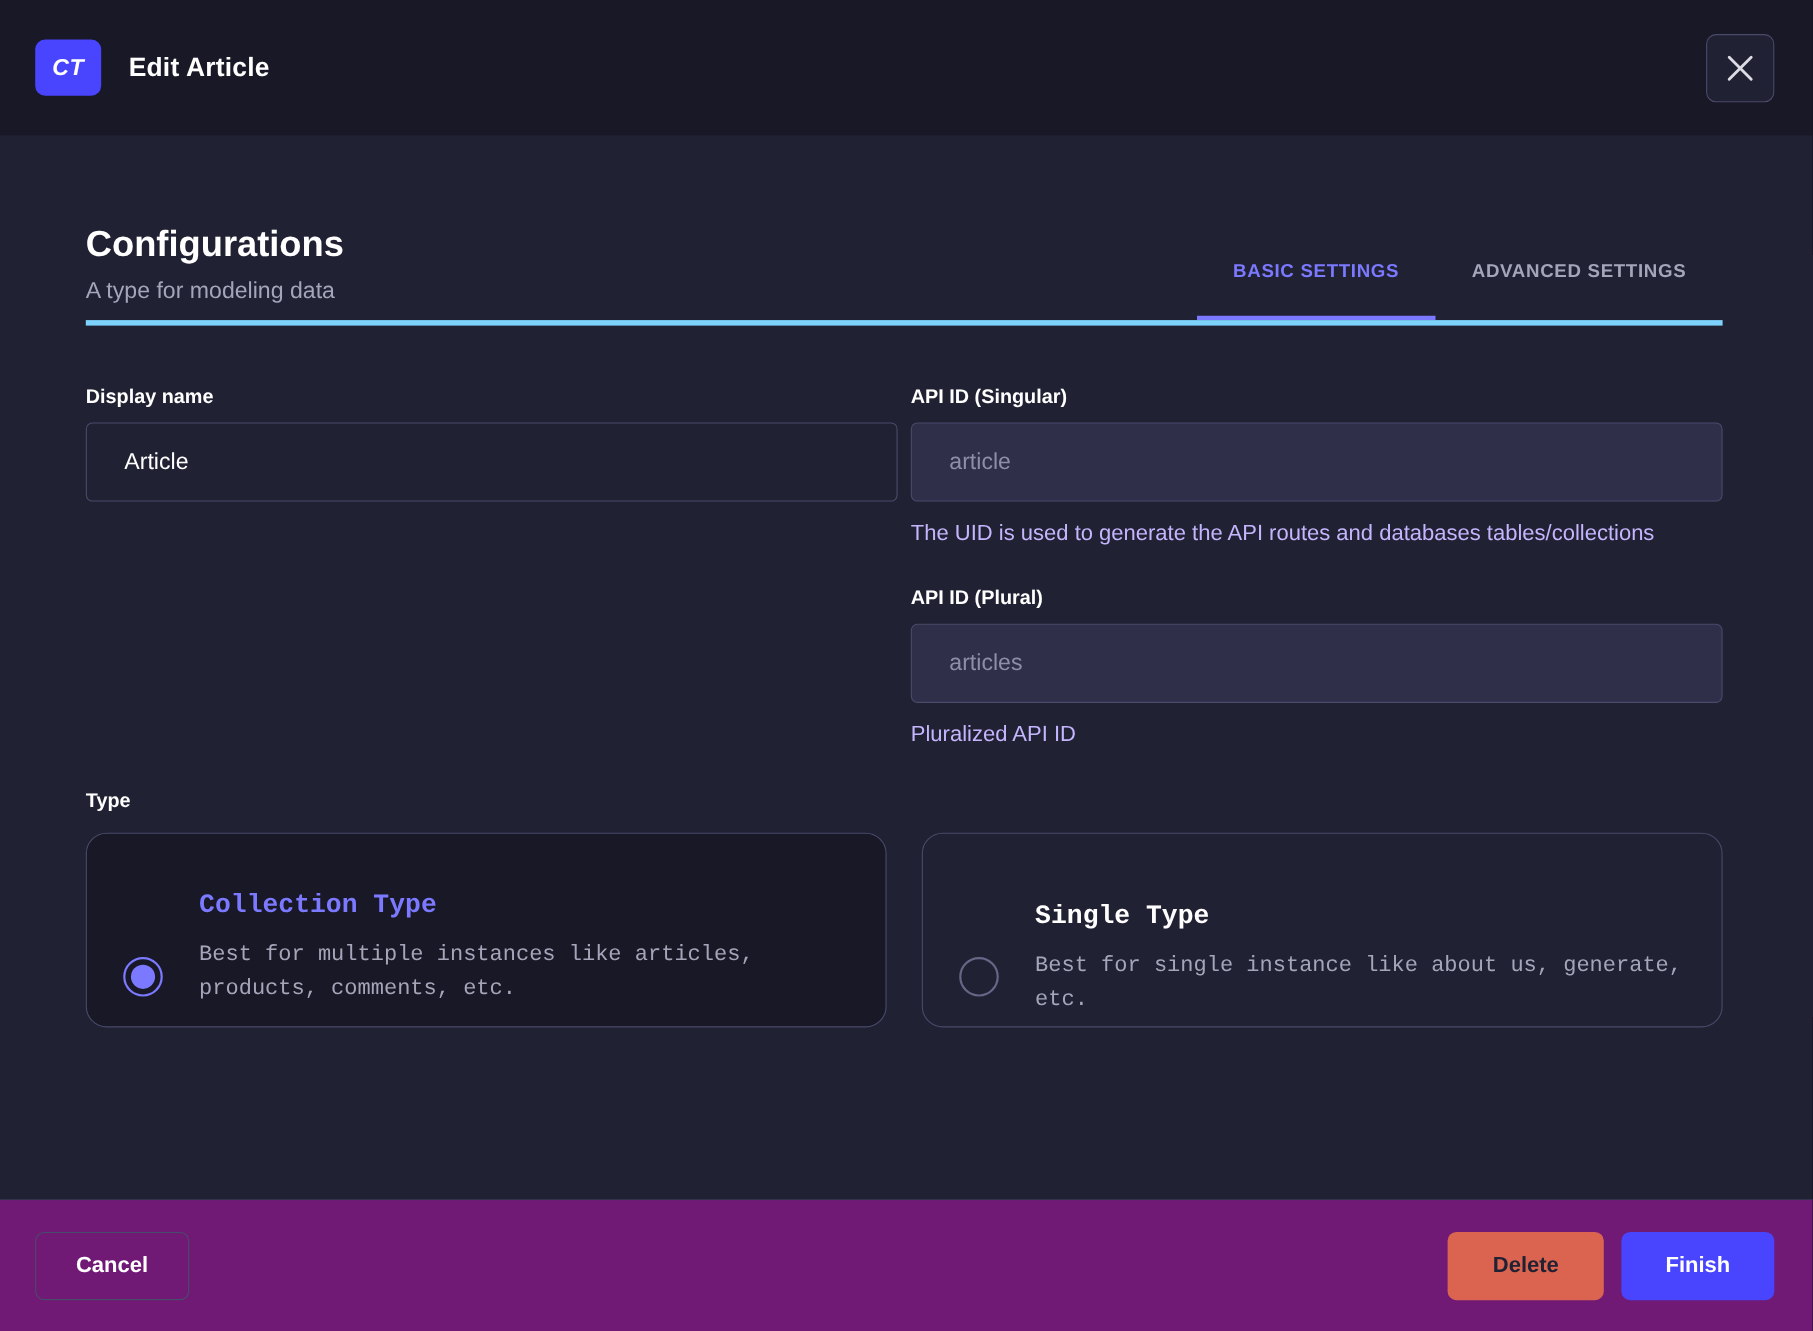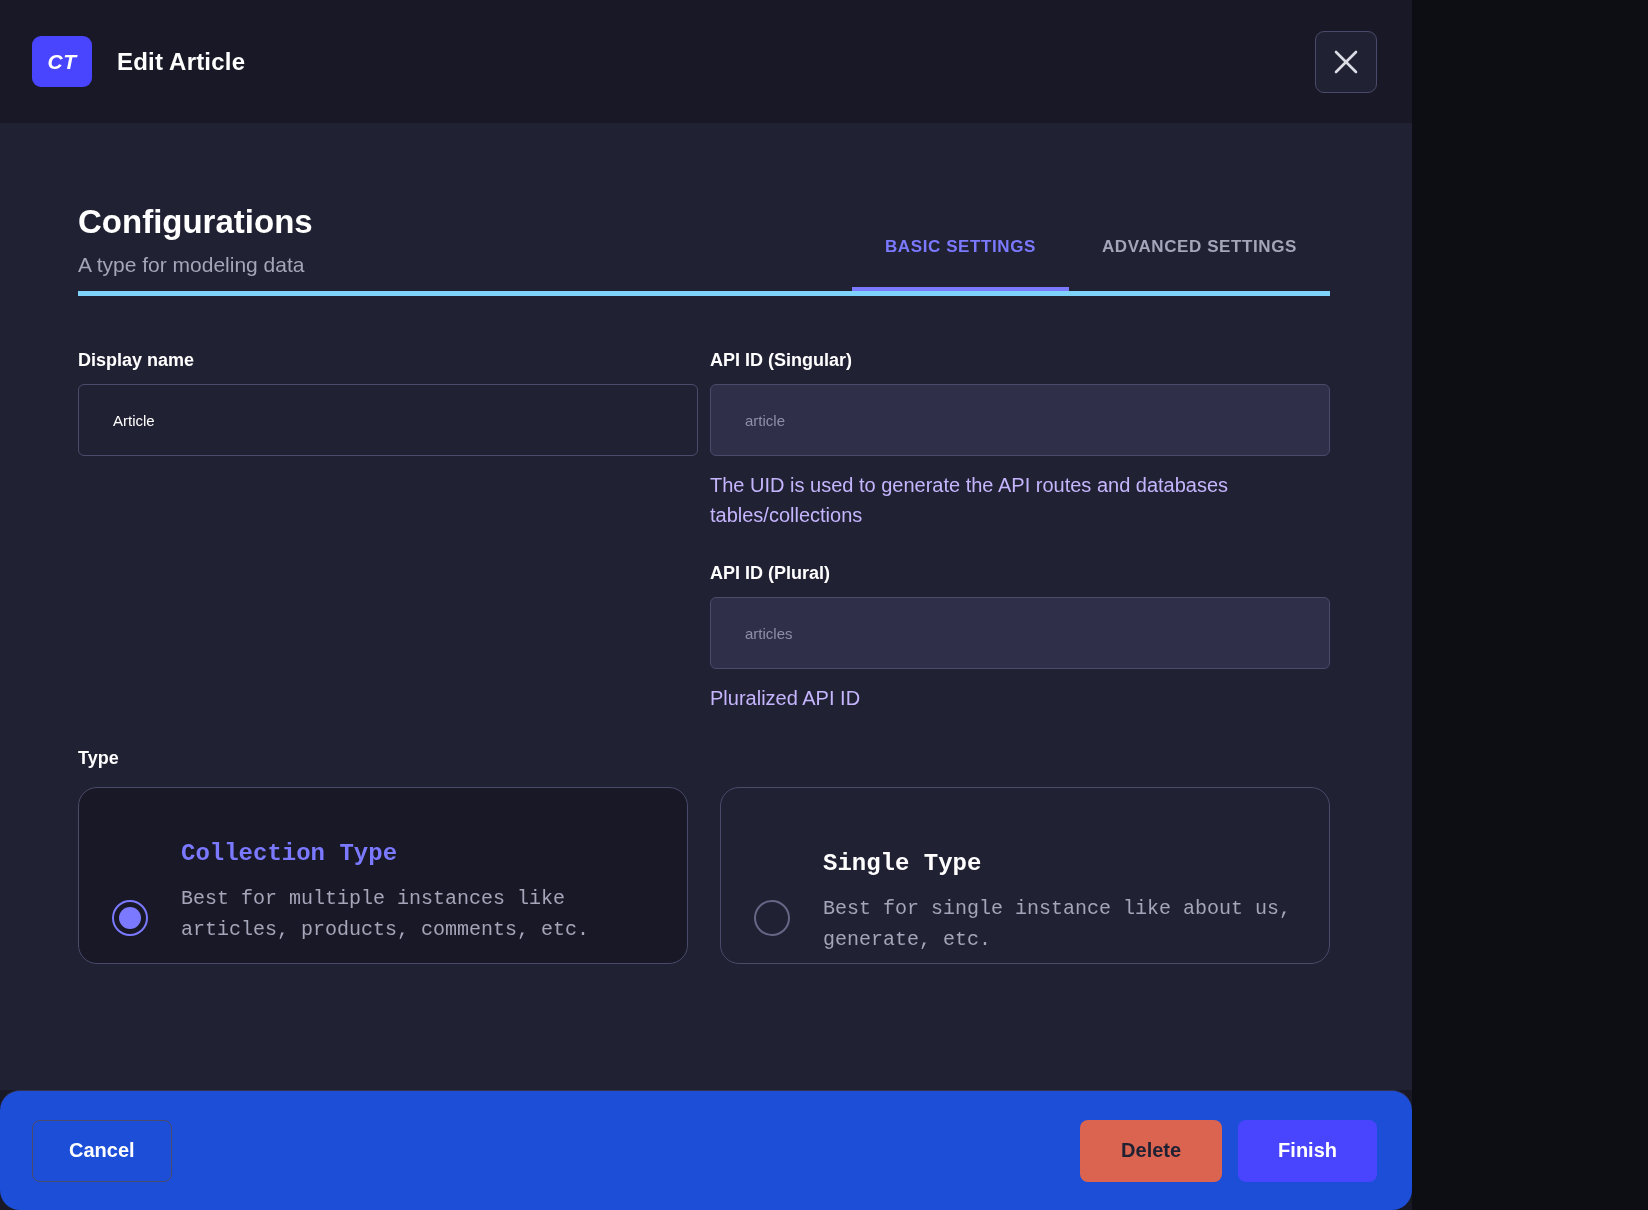--- a/index.html
+++ b/index.html
@@ -1,18 +1,18 @@
 <!DOCTYPE html>
 <html><head>
 <meta charset="utf-8">
 <style>
   html,body { margin:0; padding:0; background:#0d0d14; }
   * { box-sizing:border-box; }
   .app {
-    width:1412px; height:1210px;
+    width:1648px; height:1210px;
     background:#181826;
     font-family:"Liberation Sans", sans-serif;
     display:flex; flex-direction:column;
     overflow:hidden;
   }
 
   
   .modal-header {
     height:123px; flex:none;
     display:flex; align-items:center;
@@ -85,21 +85,21 @@
     display:block;
     font-size:18px; font-weight:bold; color:#ffffff;
     margin-bottom:13px; line-height:22px;
   }
   .text-input {
     width:100%; height:72px;
     background:transparent;
     border:1px solid #4a4a6a;
     border-radius:6px;
     color:#ffffff;
-    font-family:inherit; font-size:15px;
+    font-family:inherit; font-size:21px;
     padding:0 34px;
     outline:none;
   }
   .text-input.disabled {
     background:#2f2f4a;
     color:#8e8ea9;
   }
   .hint {
     margin-top:14px;
     font-size:20px; line-height:30px;
@@ -139,25 +139,24 @@
   .radio.unchecked { border:2px solid #666687; }
   .card-text { margin-left:102px; padding:33px 30px 0 0; }
   .card-title { font-size:24px; font-weight:bold; line-height:28px; margin:0 0 15px 0; }
   .card-title.accent { color:#7b79ff; }
   .card-title.plain { color:#ffffff; }
   .card-desc { font-size:20px; line-height:31px; color:#a5a5ba; margin:0; }
 
   
   .modal-footer {
     height:120px; flex:none;
-    background:#1d4ed8;
+    background:#701a75;
     border-top:1px solid #32324d;
     display:flex; align-items:center;
     padding:0 35px 0 32px;
-    border-radius:20px;
   }
   .btn {
     height:62px;
     border-radius:8px;
     font-family:inherit; font-size:20px; font-weight:bold;
     display:flex; align-items:center; justify-content:center;
     border:none; cursor:pointer;
   }
   .btn-cancel {
     background:transparent;

